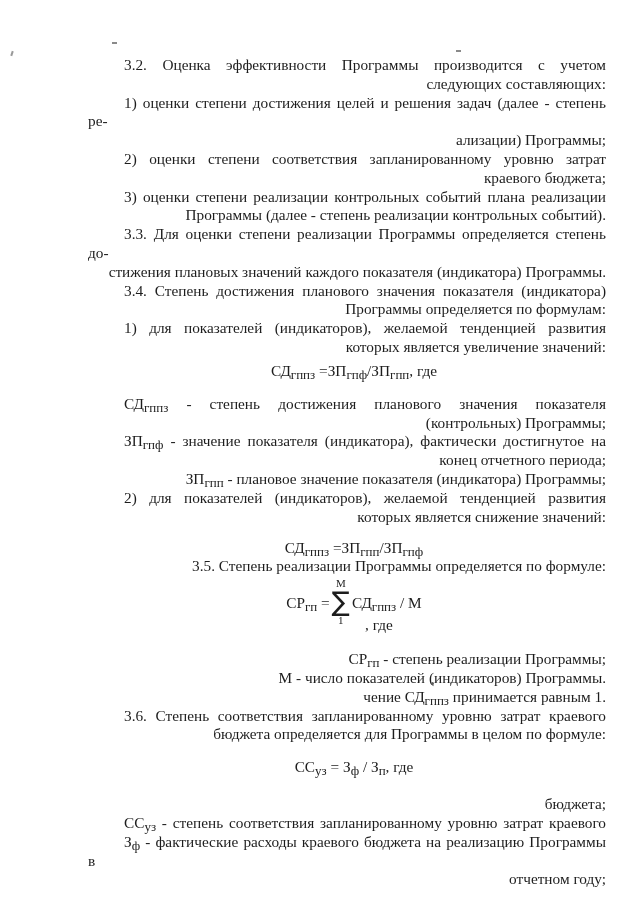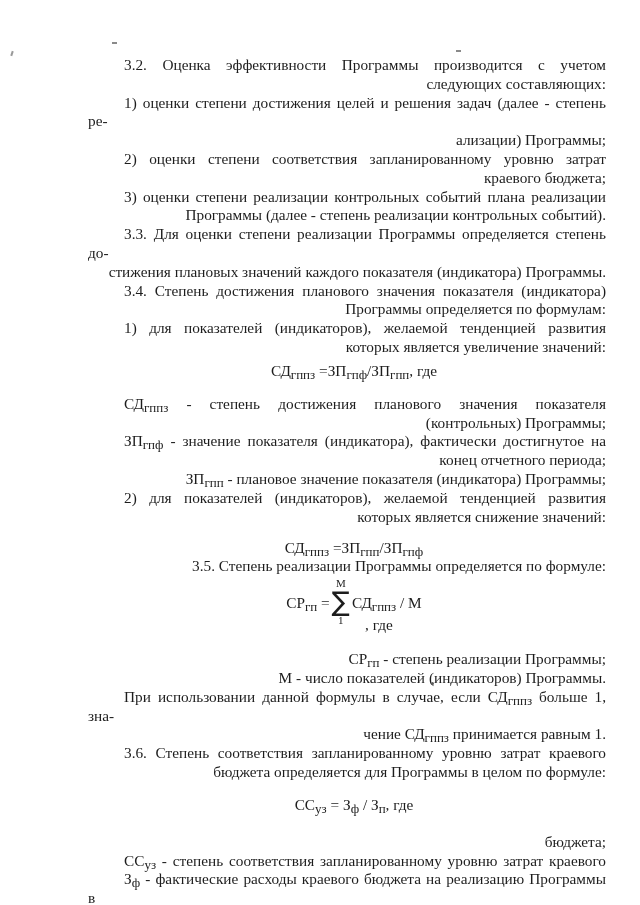--- a/index.html
+++ b/index.html
@@ -106,21 +106,20 @@
           <span><span>СР</span><sub>гп</sub><span> = </span></span>
           <span class="stack">
             <span class="s-up">М</span>
             <span class="sigma">∑</span>
             <span class="s-low">1</span>
           </span>
           <span><span>СД</span><sub>гппз</sub><span> / М</span></span>
         </span><span class="gde"><span>, где</span></span></div>
       <div class="line ind"><span>СР</span><sub>гп</sub><span> - степень реализации Программы;</span></div>
       <div class="line ind"><span>М - число показателей (индикаторов) Программы.</span></div>
-      <div class="line j ind"><span>При использовании данной формулы в случае, если СД</span><sub>гппз</sub><span> больше 1, зна-</span></div>
       <div class="line"><span>чение СД</span><sub>гппз</sub><span> принимается равным 1.</span></div>
       <div class="line j ind"><span>3.6. Степень соответствия запланированному уровню затрат краевого</span></div>
       <div class="line"><span>бюджета определяется для Программы в целом по формуле:</span></div>
       <div class="formula f4"><span>СС</span><sub>уз</sub><span> = З</span><sub>ф</sub><span> / З</span><sub>п</sub><span>, где</span></div>
       <div class="line"><span>бюджета;</span></div>
       <div class="line j ind"><span>СС</span><sub>уз</sub><span> - степень соответствия запланированному уровню затрат краевого</span></div>
       <div class="line j ind"><span>З</span><sub>ф</sub><span> - фактические расходы краевого бюджета на реализацию Программы в</span></div>
       <div class="line"><span>отчетном году;</span></div>
     </div>
 </div>

